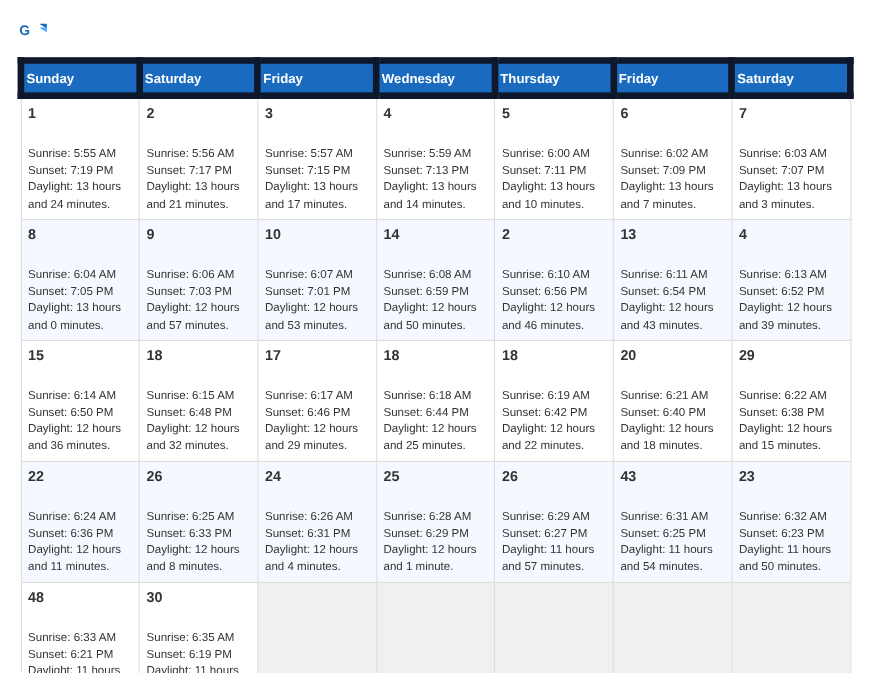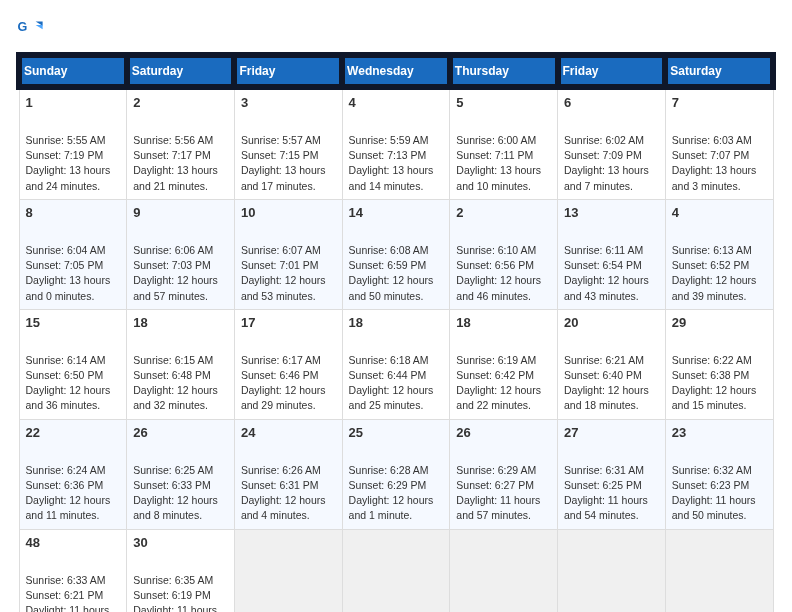--- a/index.html
+++ b/index.html
@@ -280,21 +280,21 @@
           Sunrise: 6:28 AM<br>Sunset: 6:29 PM<br>Daylight: 12 hours and 1 minute.
         </div>
         </td>
         <td>
           <span class="day-num">26</span>
         <div class="day-info">
           Sunrise: 6:29 AM<br>Sunset: 6:27 PM<br>Daylight: 11 hours and 57 minutes.
         </div>
         </td>
         <td>
-          <span class="day-num">27</span>
+          <span class="day-num">43</span>
         <div class="day-info">
           Sunrise: 6:31 AM<br>Sunset: 6:25 PM<br>Daylight: 11 hours and 54 minutes.
         </div>
         </td>
         <td>
           <span class="day-num">23</span>
         <div class="day-info">
           Sunrise: 6:32 AM<br>Sunset: 6:23 PM<br>Daylight: 11 hours and 50 minutes.
         </div>
         </td>

